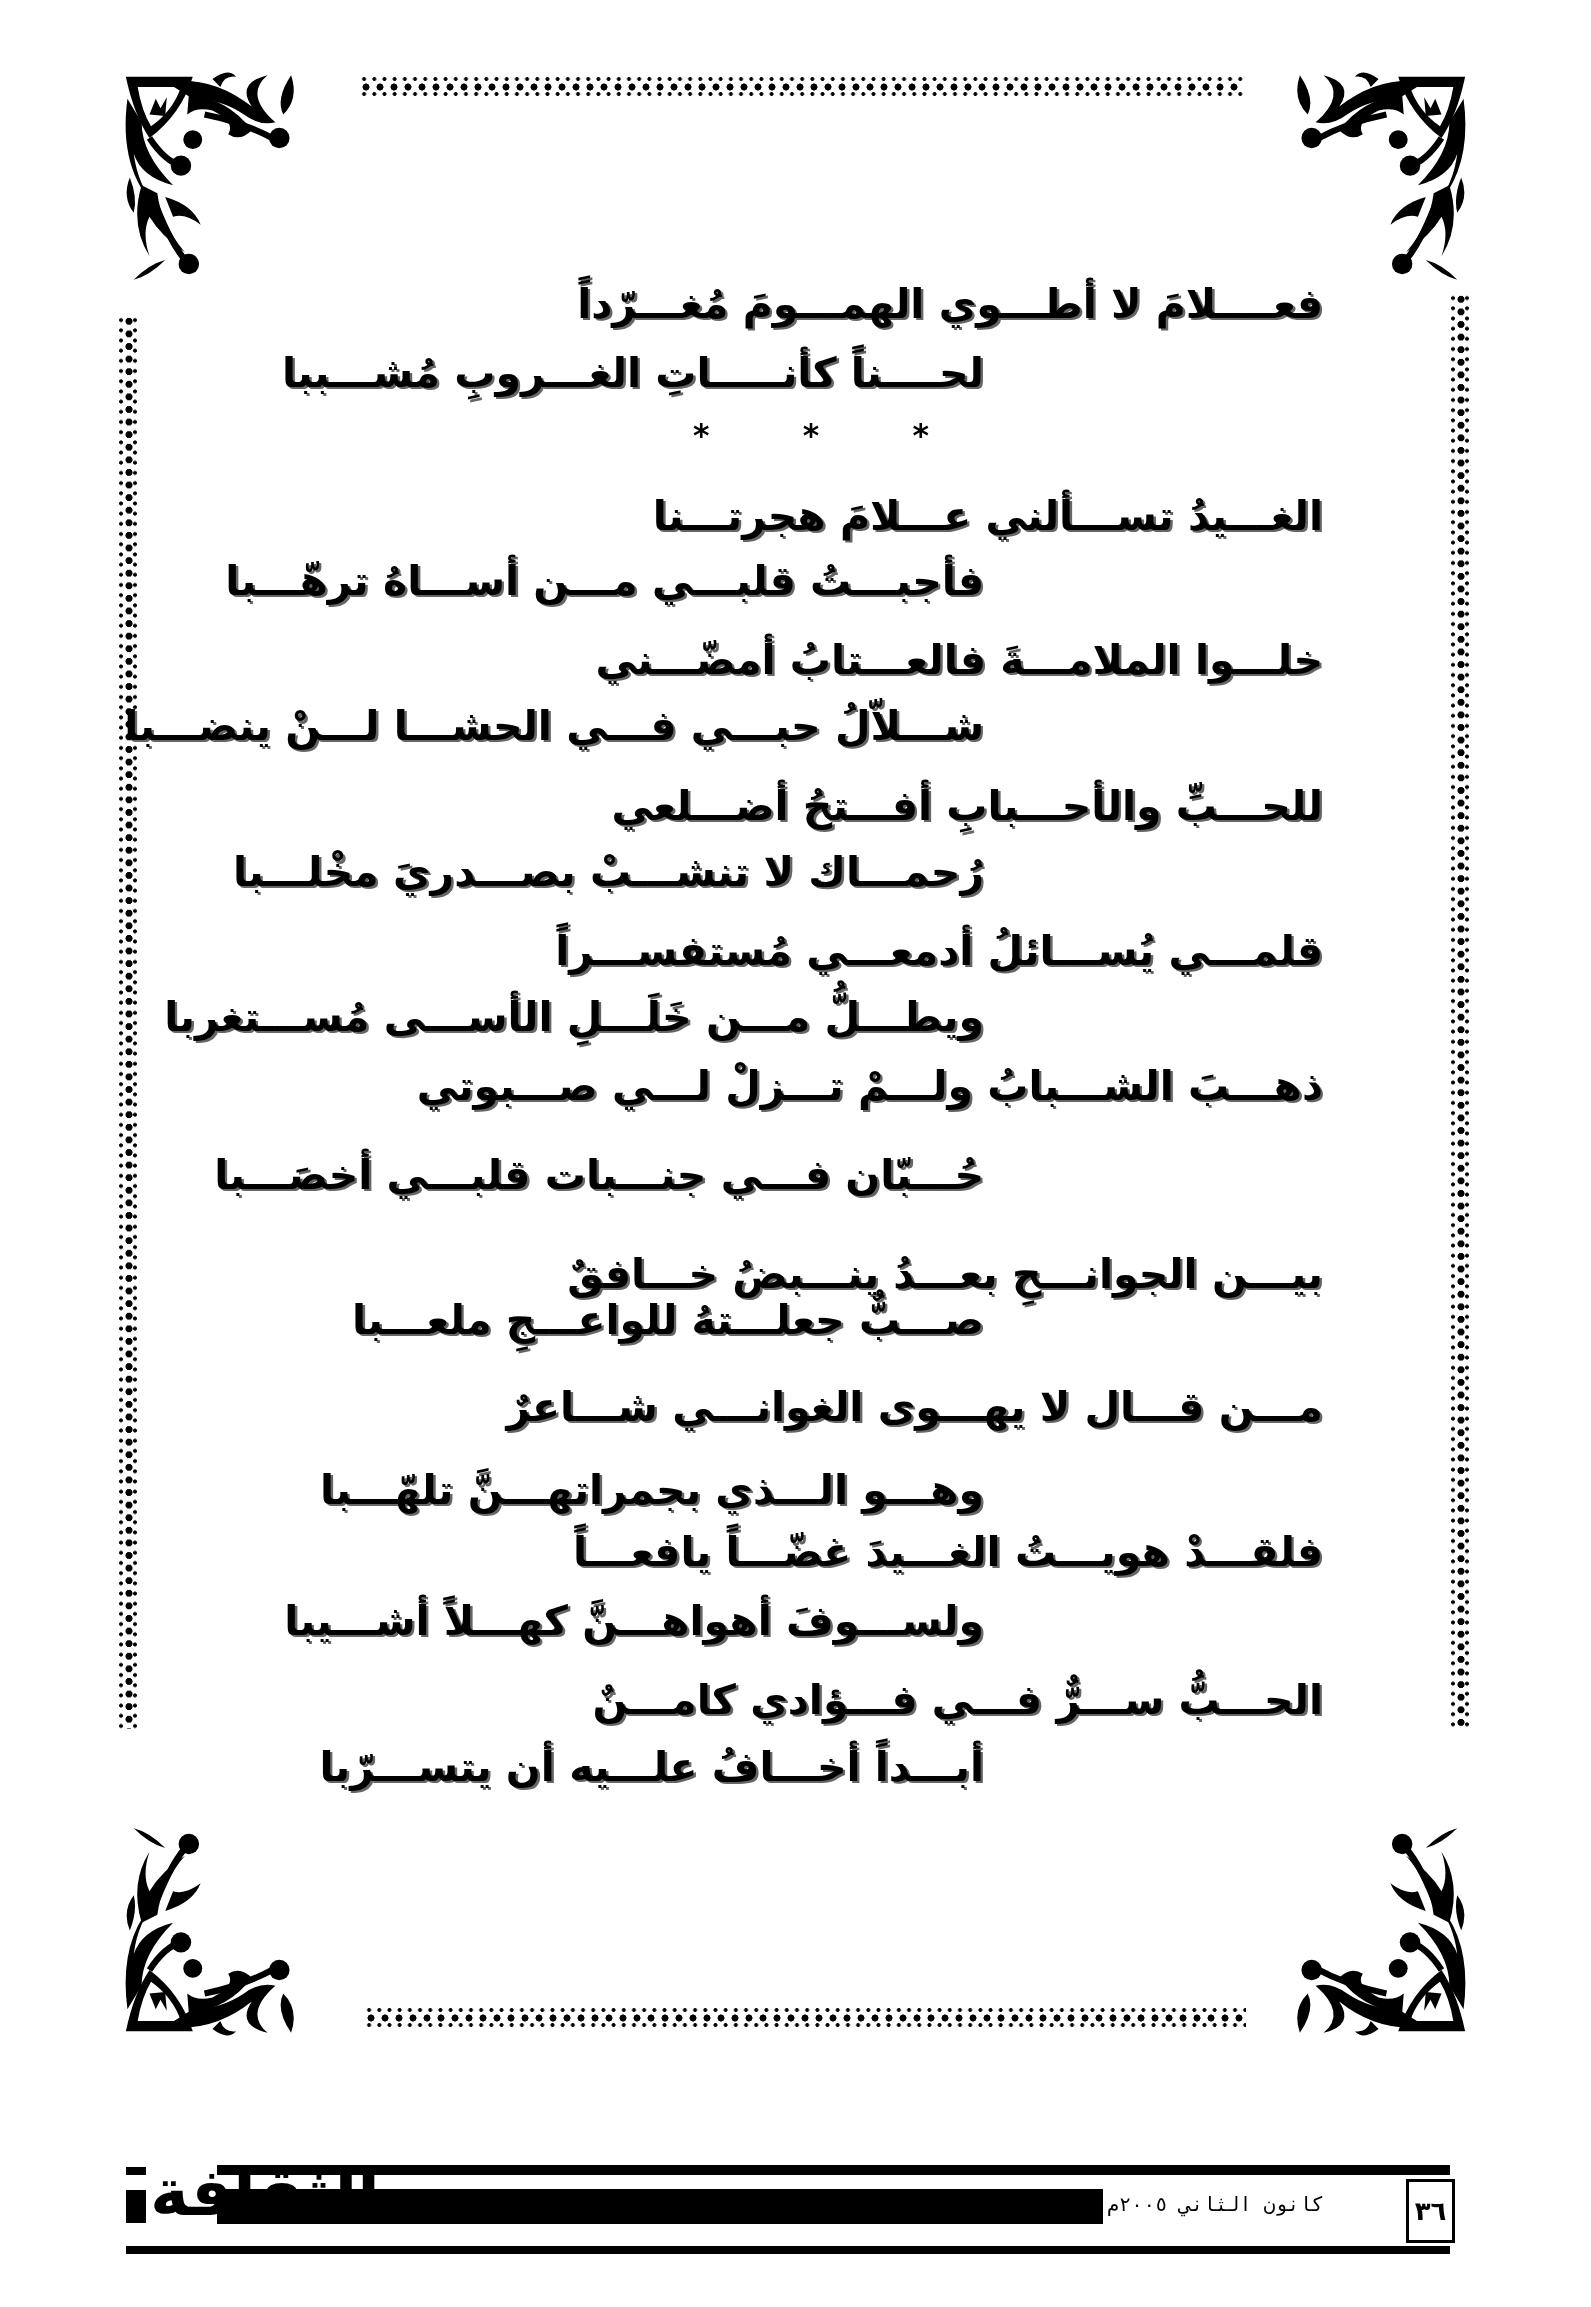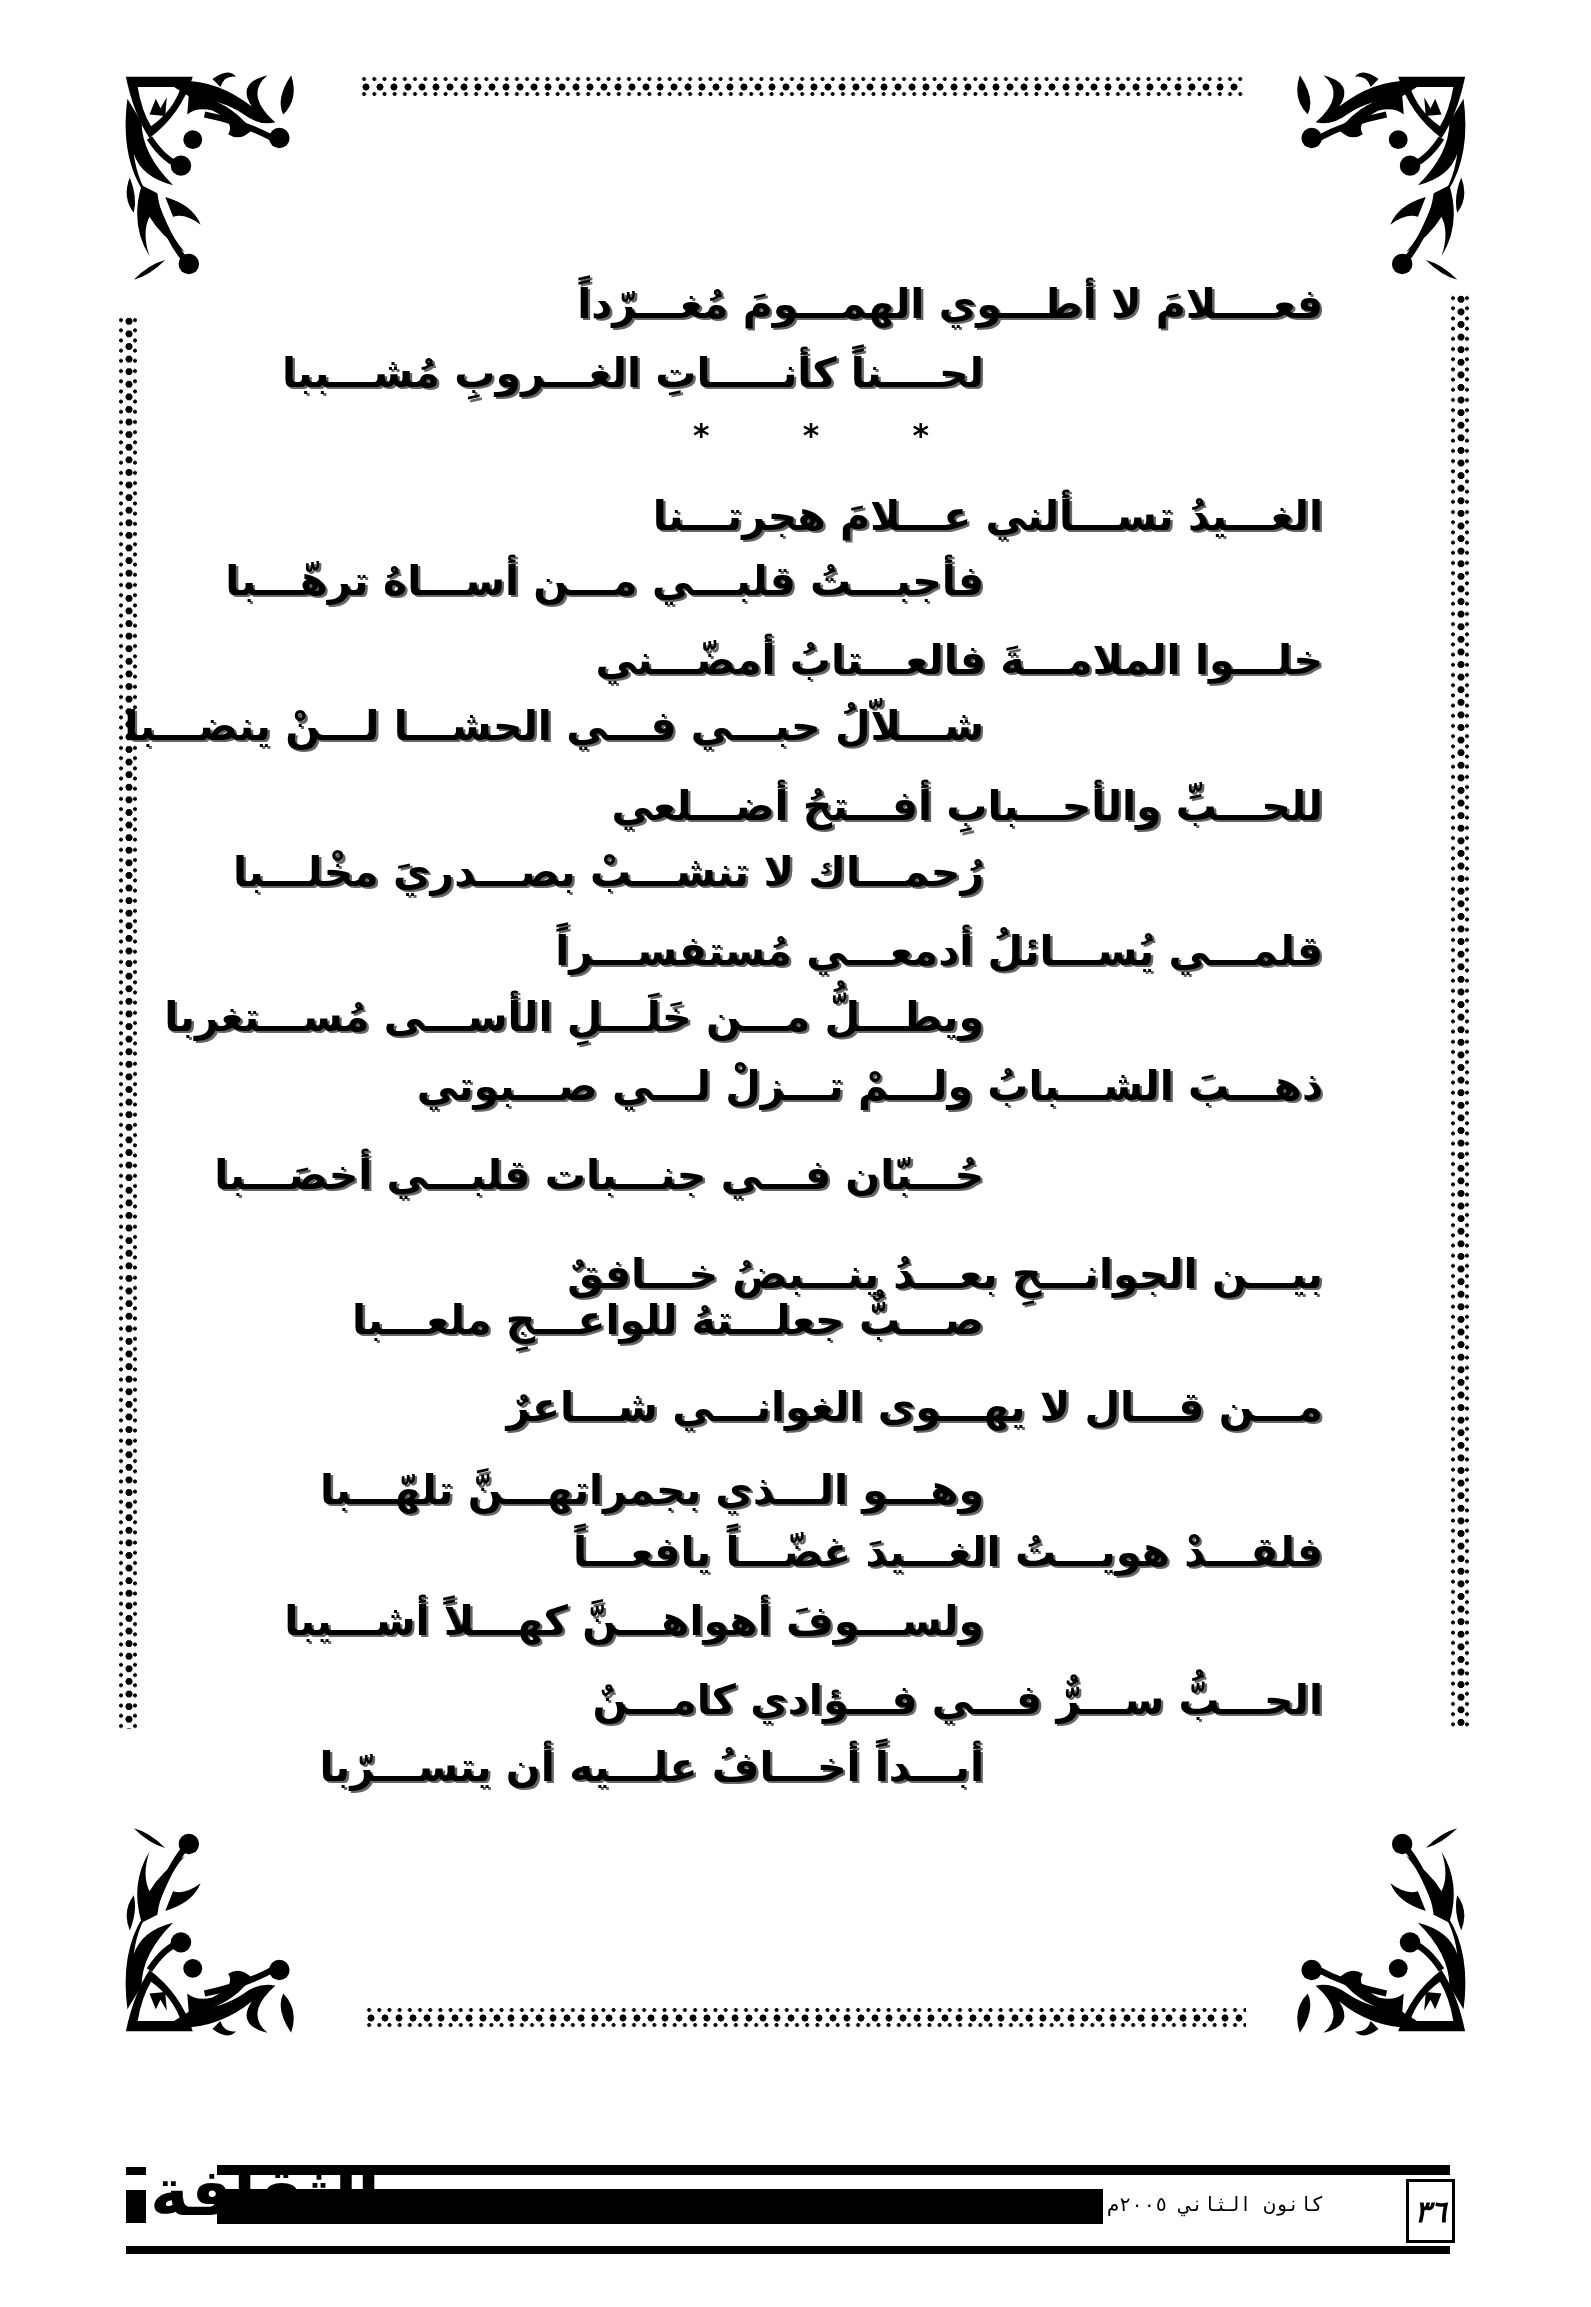--- a/index.html
+++ b/index.html
@@ -25,21 +25,21 @@
   
   .poem { position: absolute; left: 299px; top: 252px; width: 1024px; direction: rtl; }
   .line { position: absolute; font-family: "DejaVu Sans", sans-serif; font-weight: bold; font-size: 41px;
           white-space: nowrap; direction: rtl; letter-spacing: 0.8px; text-shadow: 2.4px 2.4px 0 #666; line-height: 1; }
   .line.first { right: 0; }
   .line.second { right: 339px; }
   .stars { position: absolute; top: 165px; right: 394px; width: 236px; display: flex; justify-content: space-between; font-size: 31.5px; font-weight: bold; direction: ltr; }
   .bar { position: absolute; background: #000; }
   .masthead { position: absolute; left: 201px; top: 2157px; font-family: "DejaVu Sans", sans-serif; font-weight: bold; font-size: 66px; direction: rtl; line-height: 1; letter-spacing: -1.6px; }
   .date { position: absolute; left: 1225px; top: 2190px; font-size: 20px; direction: rtl; white-space: nowrap; font-family: Liberation Mono, monospace; }
-  .page-box { position: absolute; left: 1405px; top: 2181px; width: 43px; height: 58px; border: 3.2px solid #000; display: flex; align-items: center; justify-content: center; font-size: 30px; font-weight: bold; font-style: italic; }
+  .page-box { position: absolute; left: 1405px; top: 2181px; width: 43px; height: 58px; border: 3.2px solid #000; display: flex; align-items: center; justify-content: center; font-size: 26px; font-weight: bold; }
 </style>
 </head>
 <body>
 
 <div class="hdots" style="left:359px; top:76px; width:884px;"></div>
 <div class="hdots" style="left:364px; top:2007px; width:882px;"></div>
 <div class="vdots" style="left:118px; top:315px; height:1414px;"></div>
 <div class="vdots" style="left:1450px; top:293px; height:1438px;"></div>
 
 <svg width="0" height="0" style="position:absolute">

